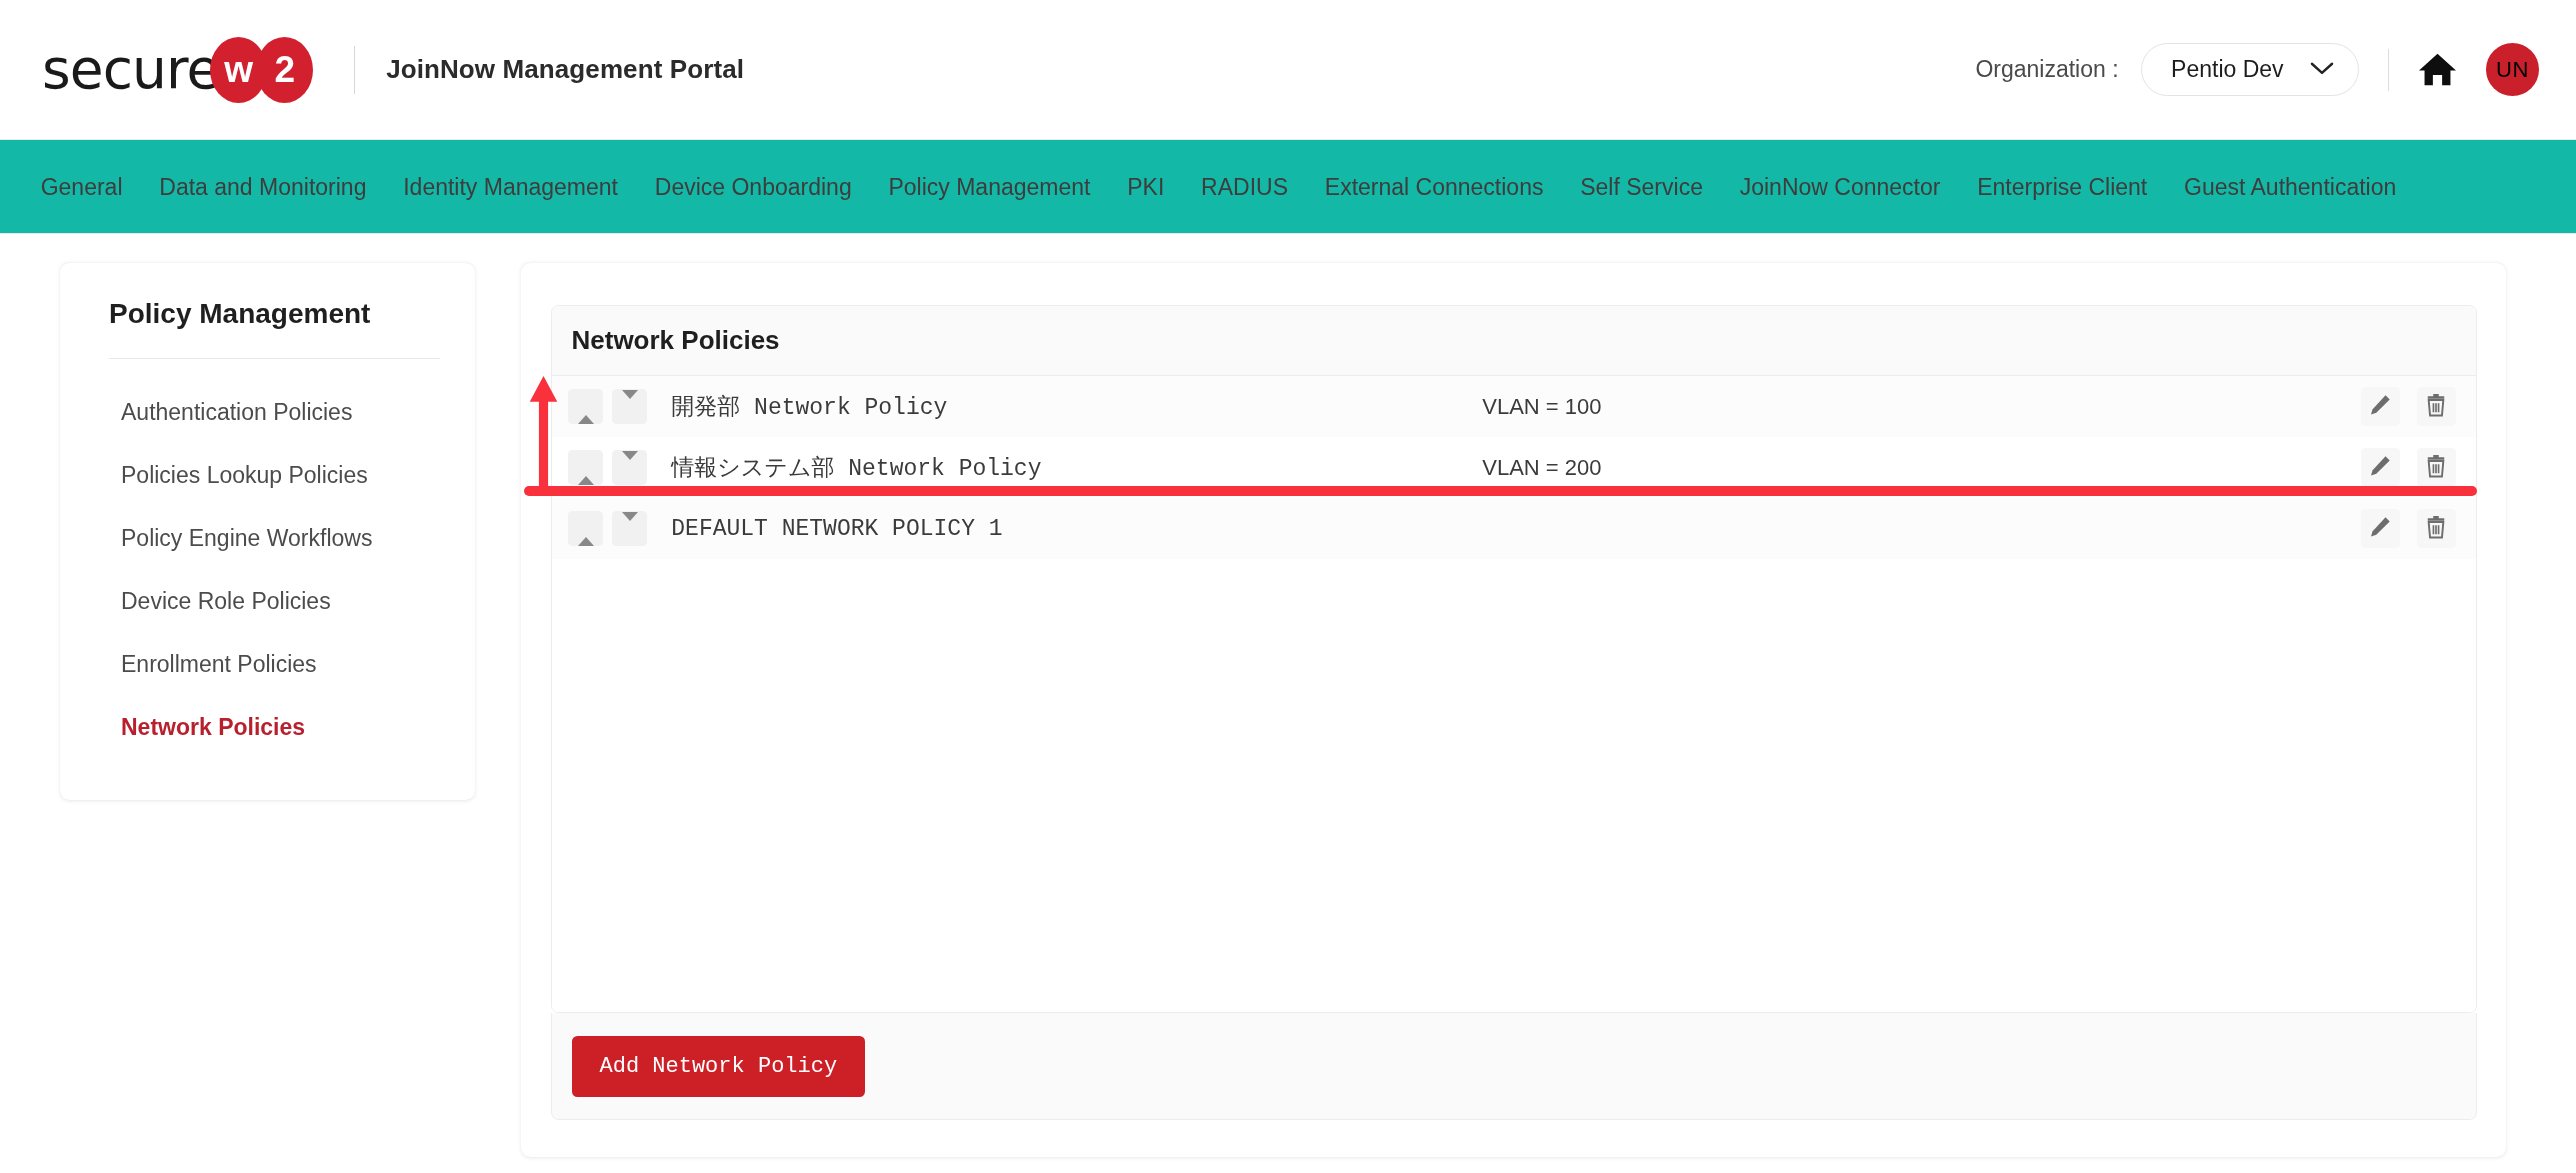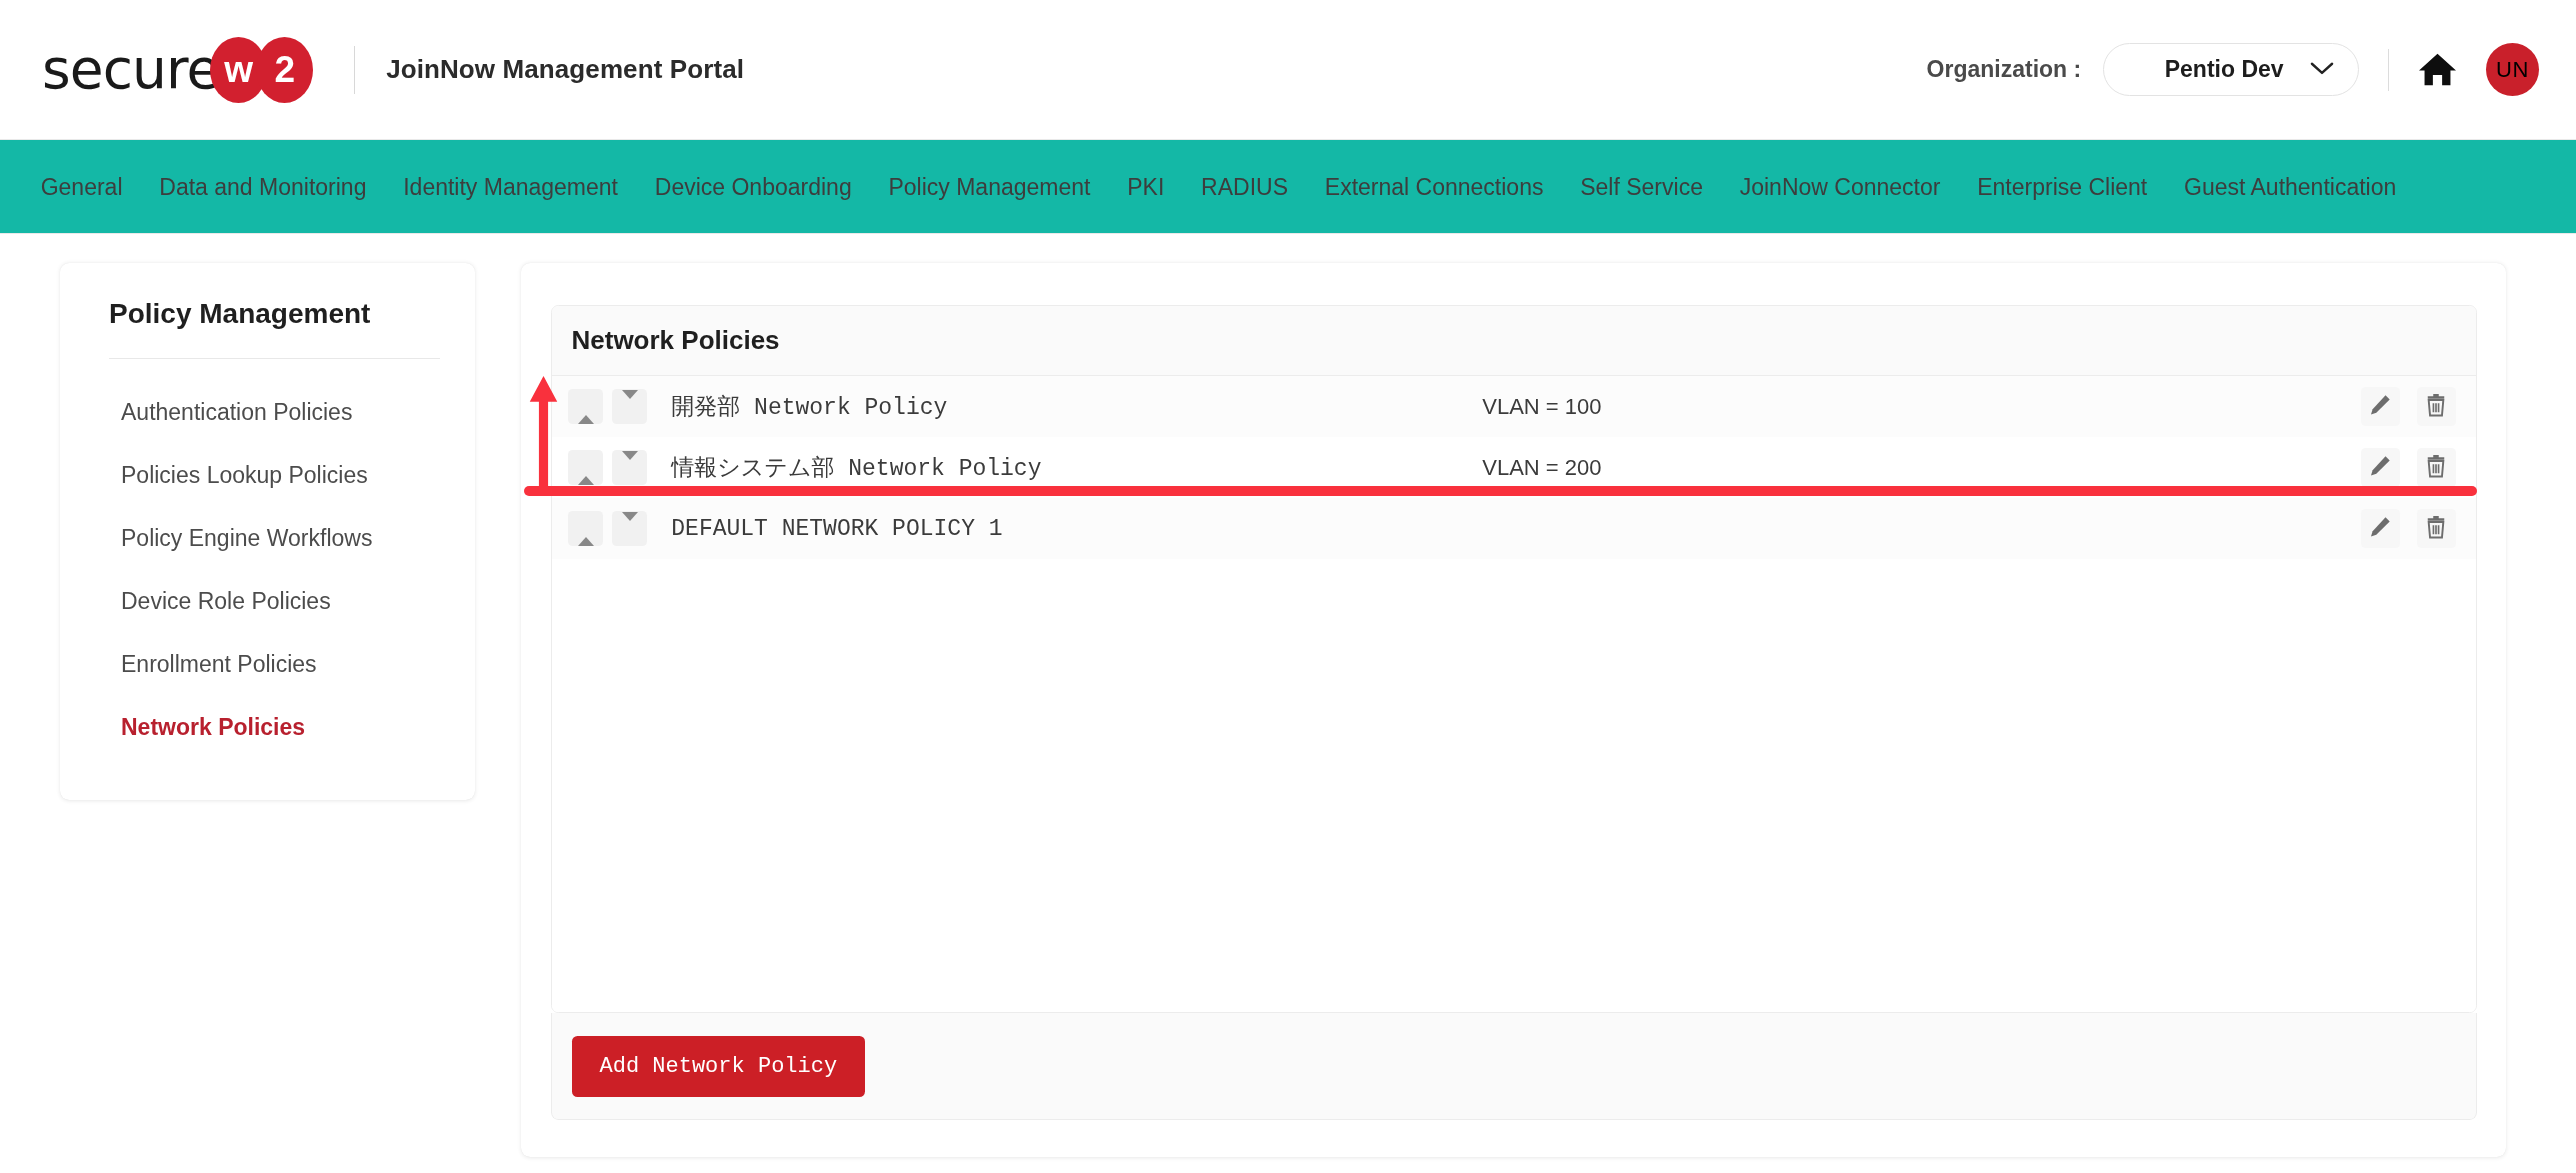--- a/index.html
+++ b/index.html
@@ -64,33 +64,33 @@
   .topbar-right {
     margin-left: auto;
     display: flex;
     align-items: center;
     padding-right: 37px;
   }
   .org-label {
     font-size: 23px;
     color: #4a4a4a;
     margin-right: 22px;
-    font-weight: 700;
+    font-weight: 400;
   }
   .org-select {
     display: flex;
     align-items: center;
     gap: 26px;
     border: 0.9px solid #e3e3e3;
     border-radius: 28px;
     height: 53px;
     padding: 0 24px 0 29.5px;
     background: #ffffff;
   }
-  .org-value { font-size: 23px; font-weight: 700; color: #1d1d1d; margin-left: 31px; }
+  .org-value { font-size: 23px; font-weight: 400; color: #1d1d1d; }
   .chev { display: block; }
   .top-divider {
     width: 0.9px; height: 42px; background: #dcdcdc;
     margin: 0 28px 0 29.5px;
   }
   .home-icon { display: flex; align-items: center; }
   .avatar {
     width: 53px; height: 53px;
     border-radius: 50%;
     background: #c9202b;

